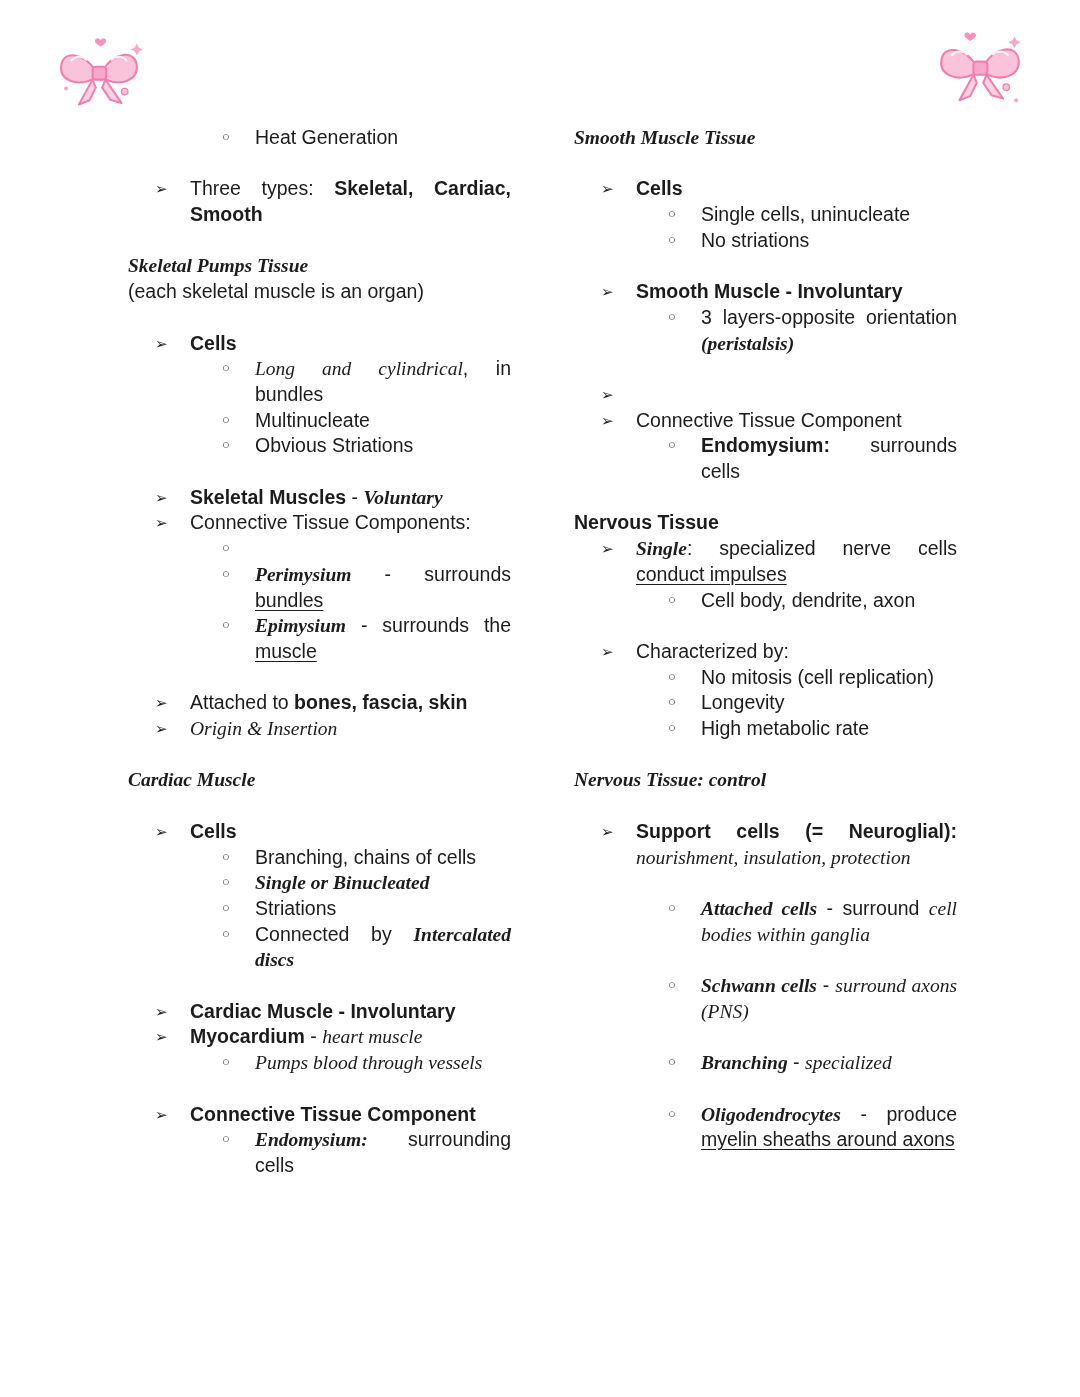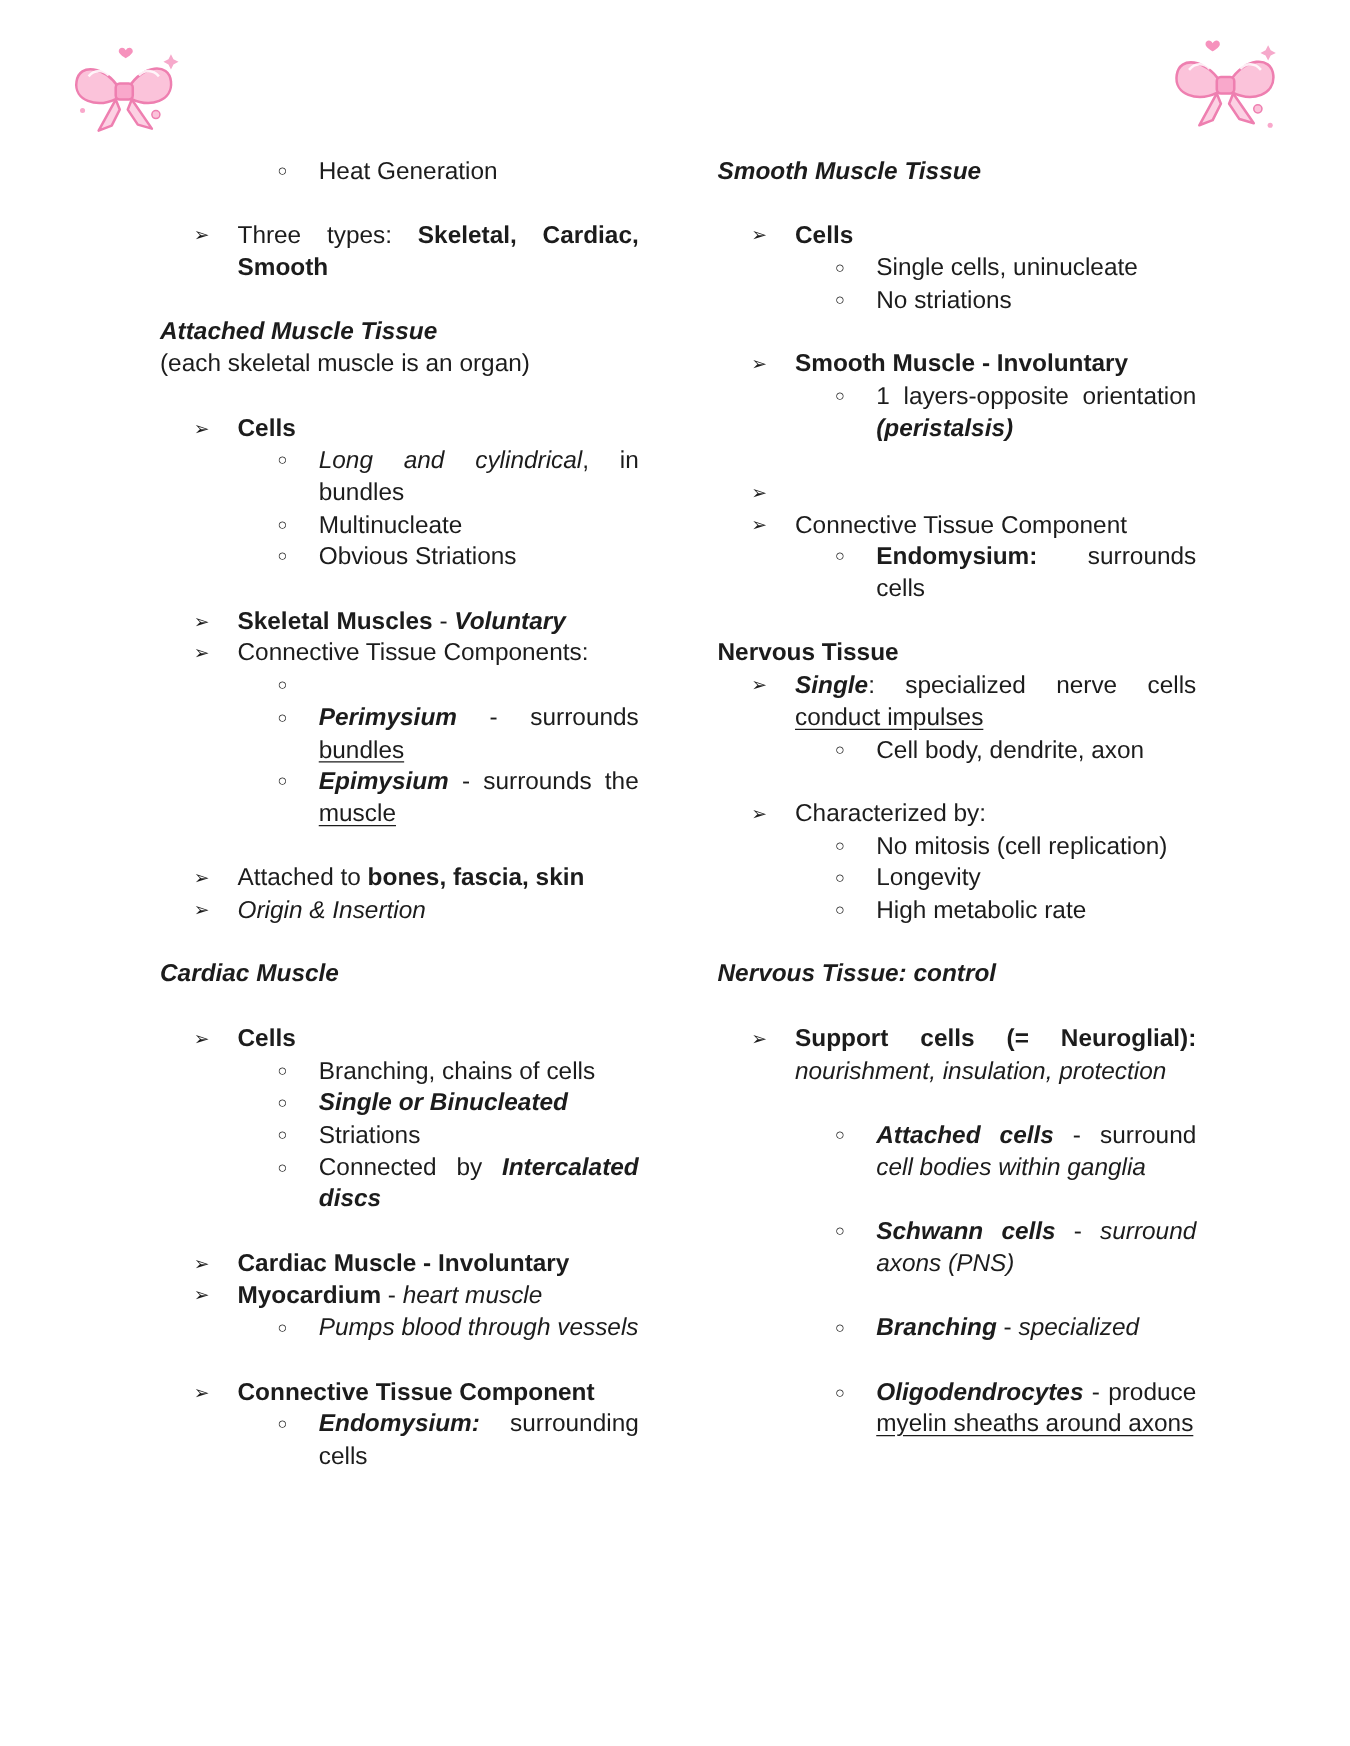--- a/index.html
+++ b/index.html
@@ -26,21 +26,21 @@
   .col { width: 383px; }
   .item { display: flex; }
   .item .txt { flex: 1; text-align: justify; text-align-last: left; }
   .heading .txt, .plain .txt { text-align: left; }
   .center .txt { text-align: center; }
   .bullet { padding-left: 27px; }
   .bullet .marker { width: 35px; flex: none; font-size: 15px; color: #1c1c1c; }
   .sub { padding-left: 94px; }
   .sub .marker { width: 33px; flex: none; font-size: 13px; color: #2a2a2a; position: relative; top: -1px; }
   .b { font-weight: bold; }
-  .i { font-style: italic; }
+  .i { font-style: italic; font-family: Liberation Serif, serif; }
   .u { text-decoration: underline; text-underline-offset: 3px; }
   .spacer { height: 25.7px; }
 </style>
 </head>
 <body>
 
 <div class="page">
 
   <svg class="bow bow-left" width="90" height="82" viewBox="0 0 112 100" aria-hidden="true">
     <g stroke="#ee7fb0" stroke-width="2.5" stroke-linejoin="round">
@@ -80,21 +80,21 @@
           <span class="marker">○</span>
           <div class="txt"><span>Heat Generation</span></div>
         </div>
         <div class="spacer"></div>
         <div class="item bullet">
           <span class="marker">➢</span>
           <div class="txt"><span>Three types: </span><span class="b">Skeletal, Cardiac, Smooth</span></div>
         </div>
         <div class="spacer"></div>
         <div class="item heading">
-          <div class="txt"><span class="b i">Attached Muscle Tissue</span></div>
+          <div class="txt"><span class="b i">Skeletal Pumps Tissue</span></div>
         </div>
         <div class="item plain">
           <div class="txt"><span>(each skeletal muscle is an organ)</span></div>
         </div>
         <div class="spacer"></div>
         <div class="item bullet">
           <span class="marker">➢</span>
           <div class="txt"><span class="b">Cells</span></div>
         </div>
         <div class="item sub">
@@ -203,21 +203,21 @@
           <span class="marker">○</span>
           <div class="txt"><span>No striations</span></div>
         </div>
         <div class="spacer"></div>
         <div class="item bullet">
           <span class="marker">➢</span>
           <div class="txt"><span class="b">Smooth Muscle - Involuntary</span></div>
         </div>
         <div class="item sub">
           <span class="marker">○</span>
-          <div class="txt"><span>1 layers-opposite orientation </span><span class="b i">(peristalsis)</span></div>
+          <div class="txt"><span>3 layers-opposite orientation </span><span class="b i">(peristalsis)</span></div>
         </div>
         <div class="spacer"></div>
         <div class="item bullet">
           <span class="marker">➢</span>
         </div>
         <div class="item bullet">
           <span class="marker">➢</span>
           <div class="txt"><span>Connective Tissue Component</span></div>
         </div>
         <div class="item sub">

